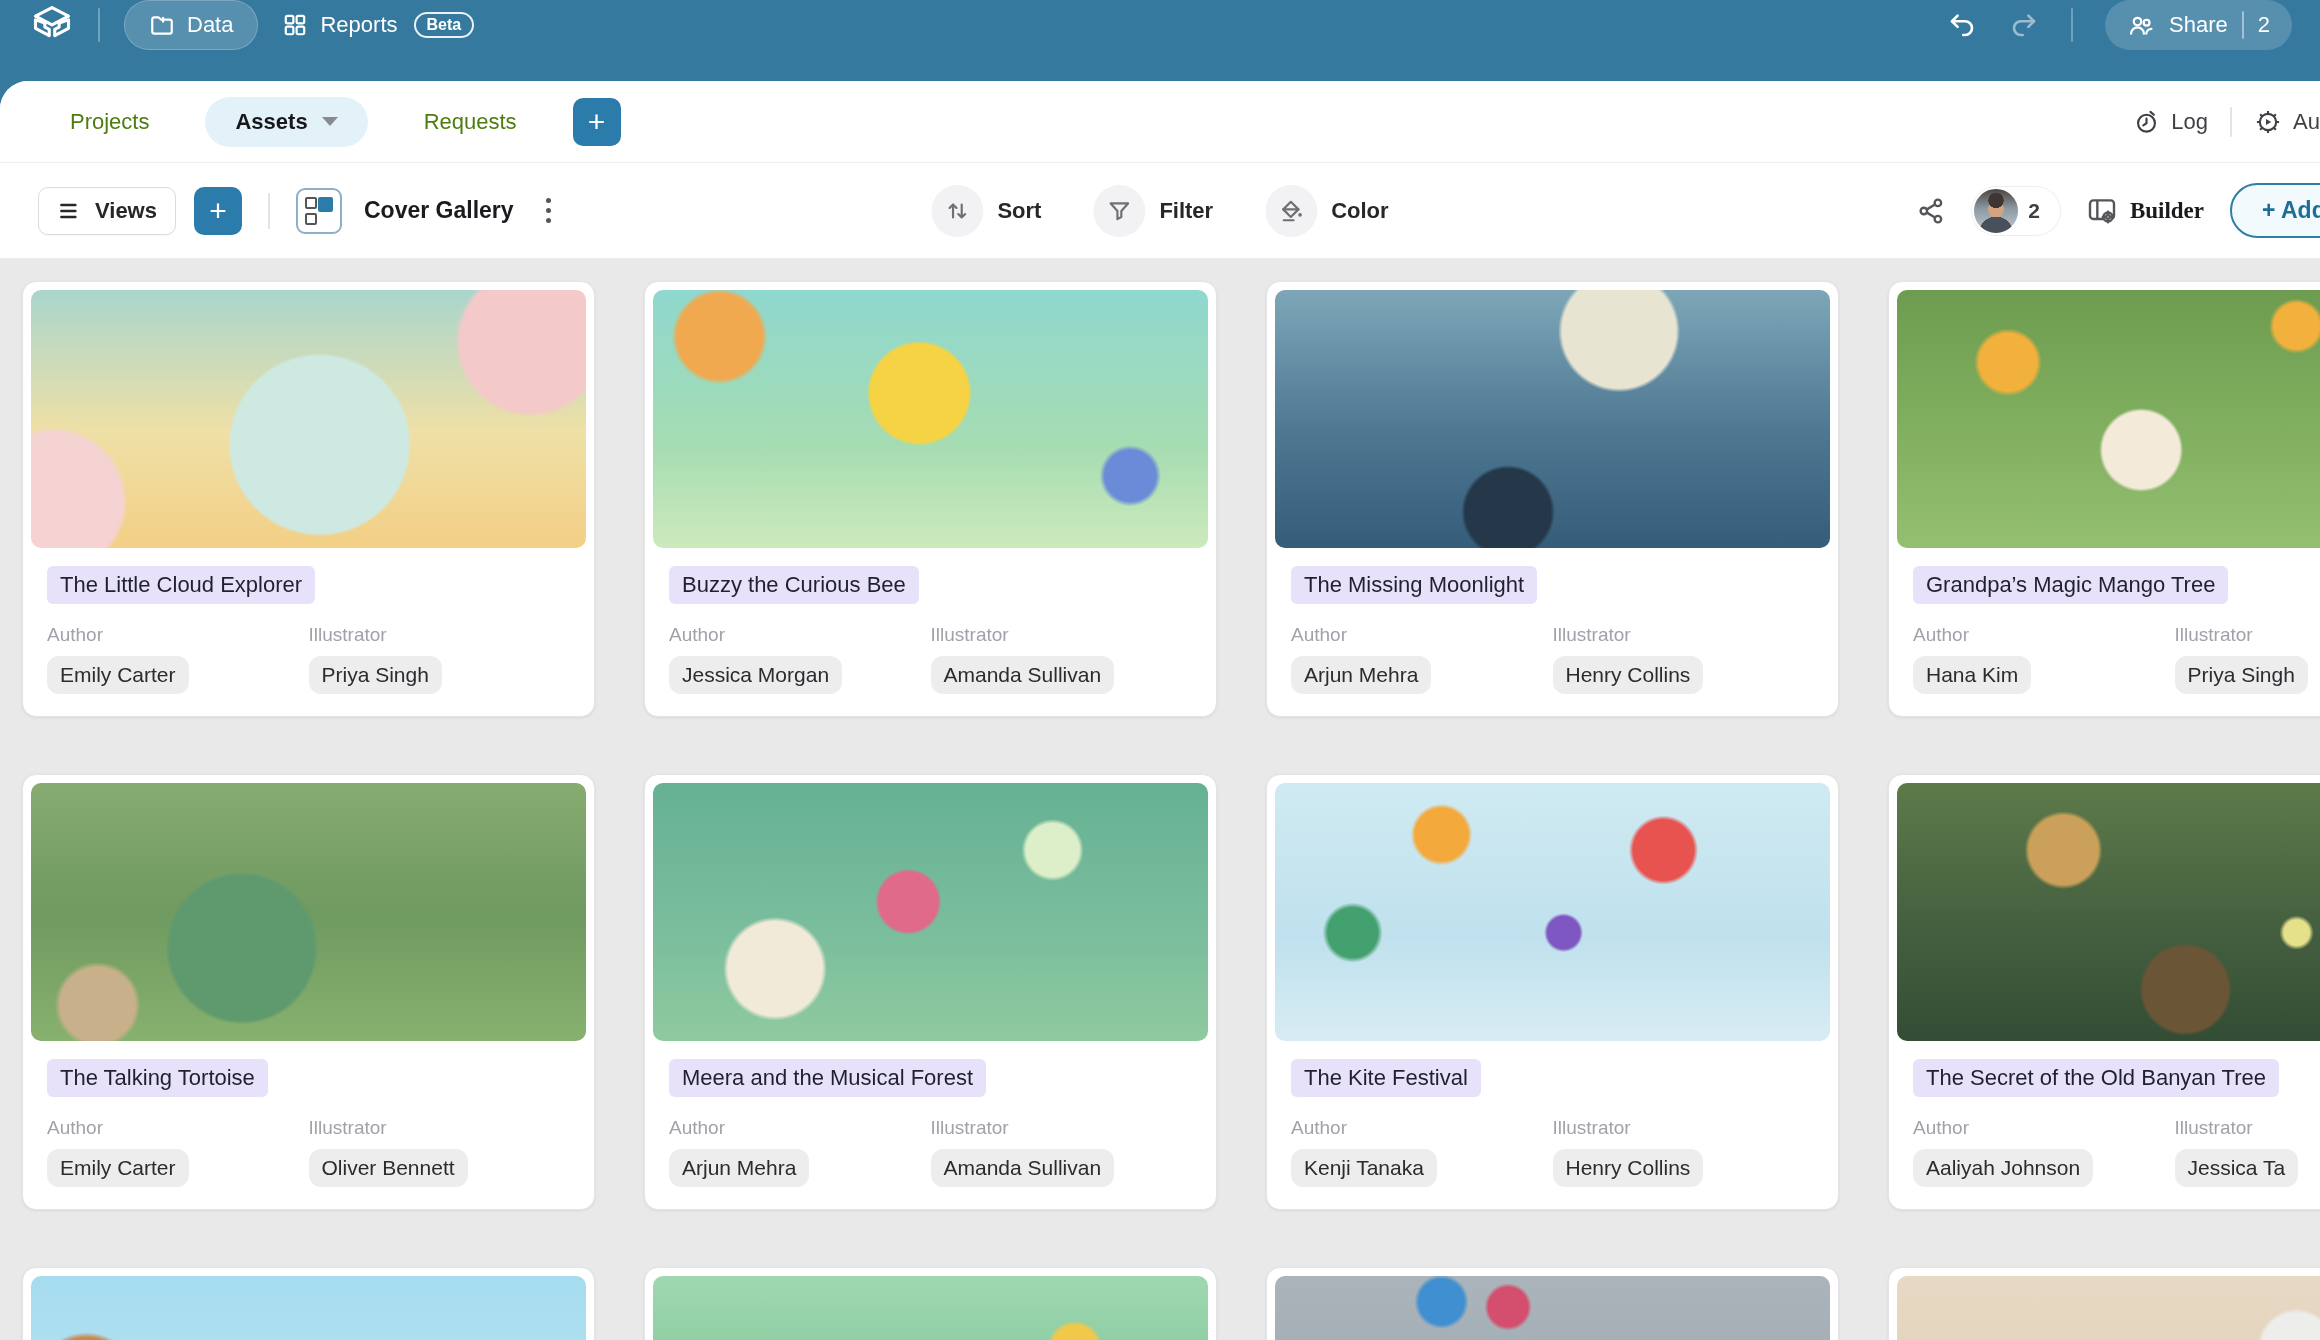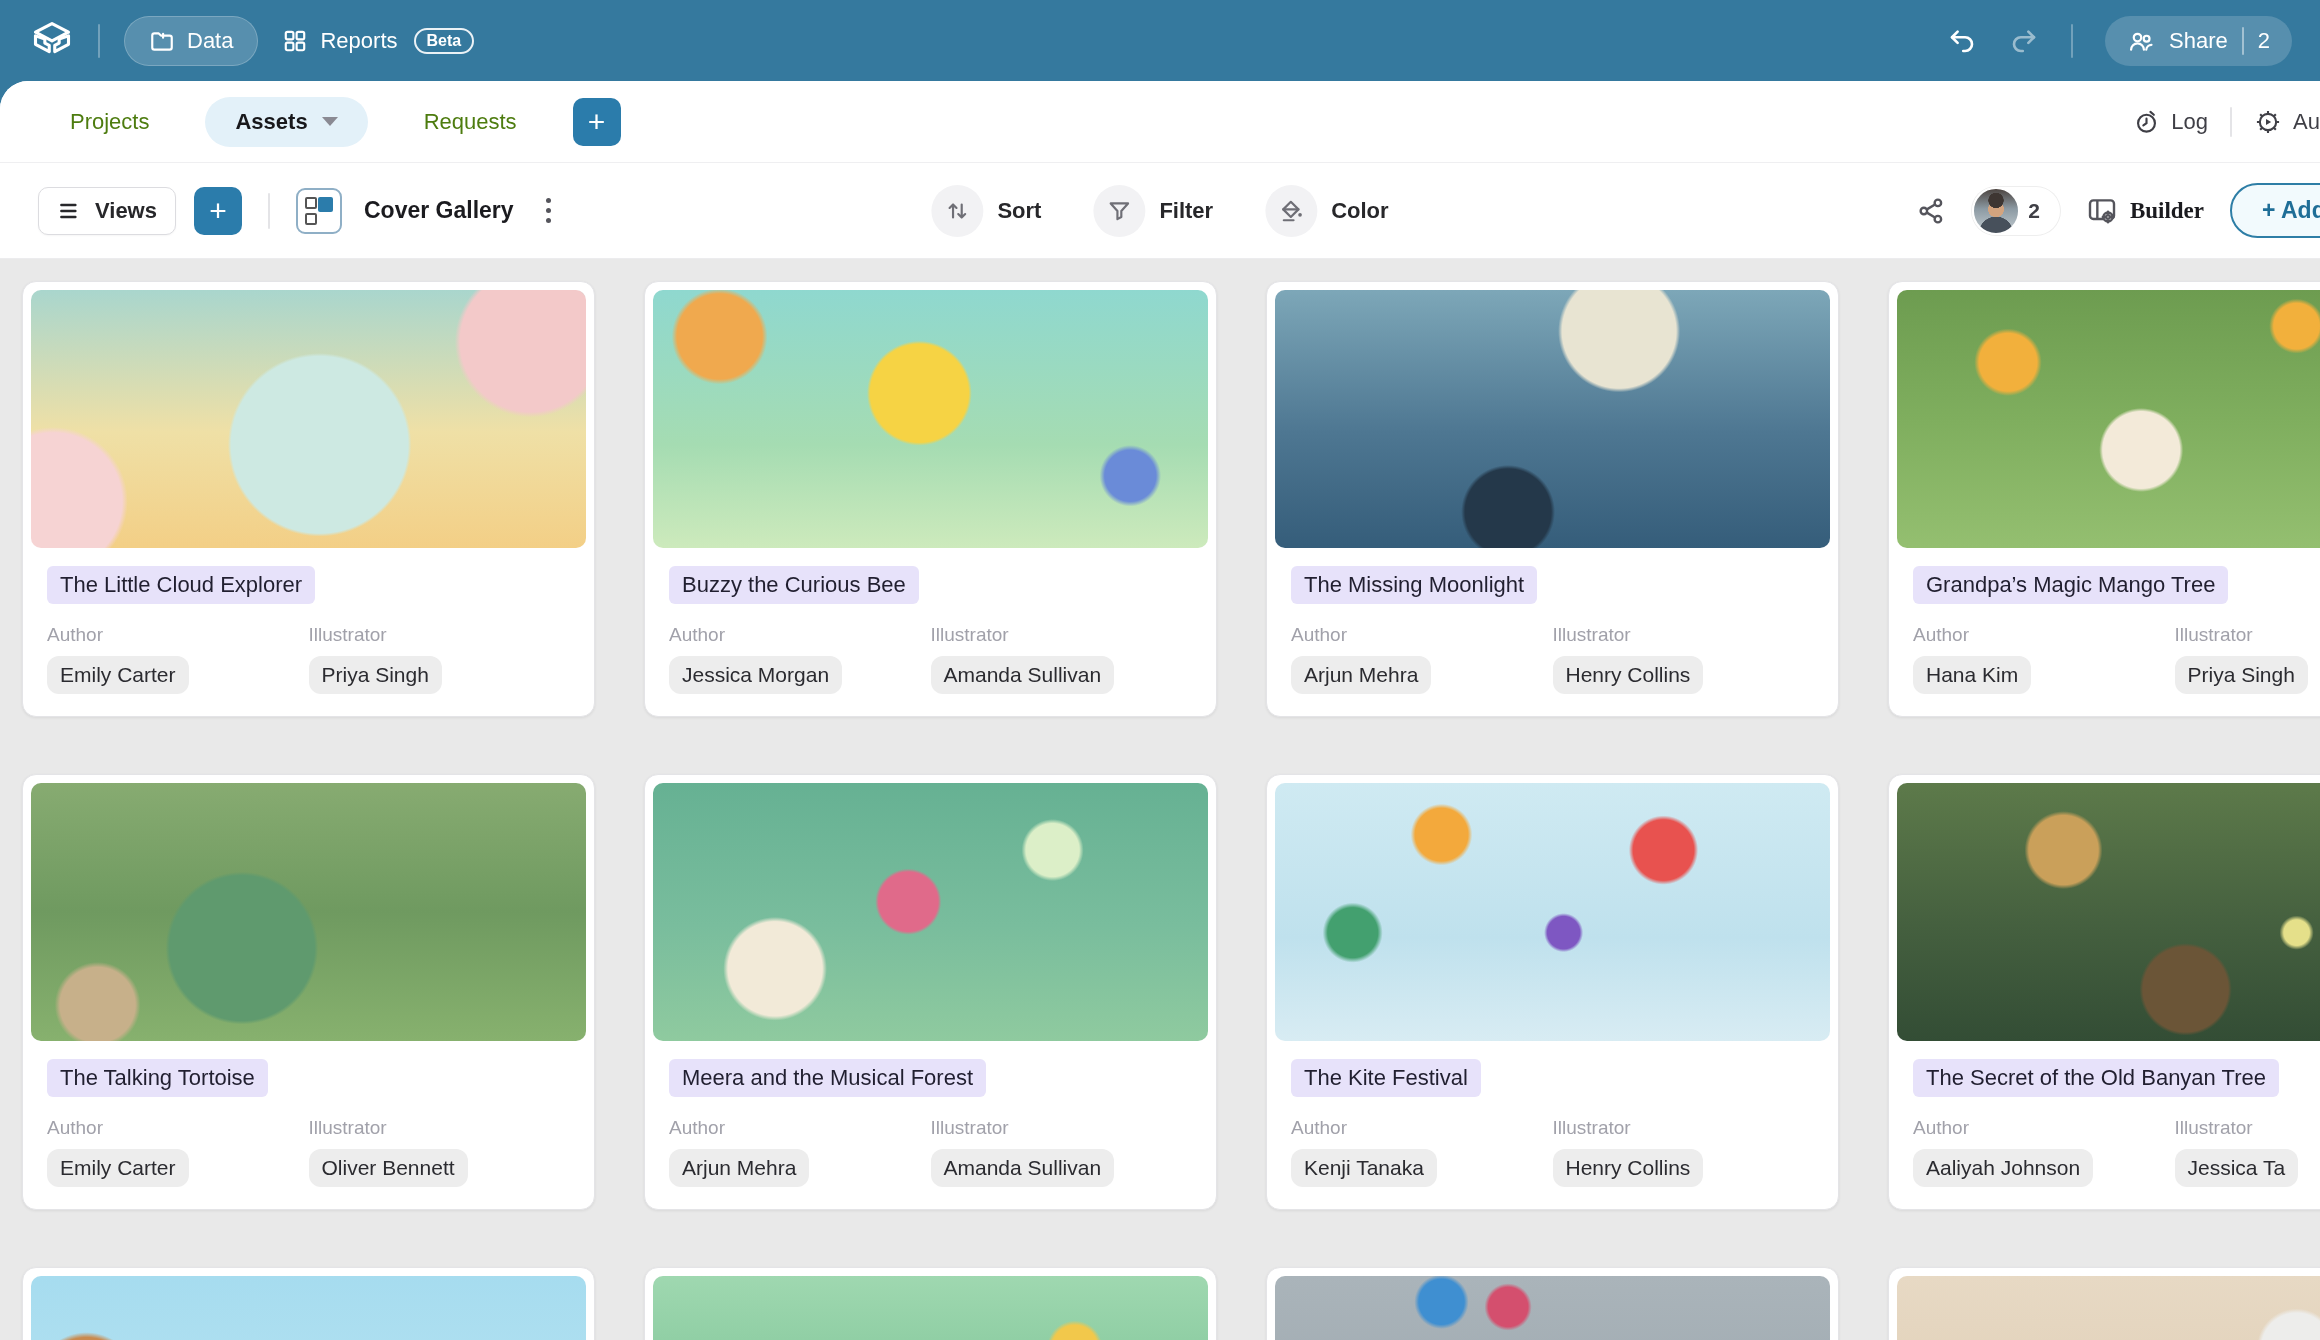--- a/index.html
+++ b/index.html
@@ -6,21 +6,21 @@
   html,body { width:2320px; height:1340px; overflow:hidden; }
   body {
     font-family:"Liberation Sans","DejaVu Sans",sans-serif;
     background:#35799E; color:#27272A;
     position:relative;
   }
   svg { display:block; }
 
   
   .topbar {
-    height:81px; display:flex; align-items:center;
+    height:81px; display:flex; align-items:flex-start;
     padding:0 28px 0 30px; color:#fff; position:relative;
   }
   .tb-left { display:flex; align-items:center; gap:24px; }
   .logo { width:44px; height:44px; }
   .v-div { width:2px; height:34px; background:rgba(255,255,255,.30); border-radius:1px; }
   .pill-btn {
     display:flex; align-items:center; gap:12px;
     background:rgba(255,255,255,.17); border:1px solid rgba(255,255,255,.22);
     border-radius:999px; padding:11px 24px; font-size:22px; color:#fff; cursor:pointer;
   }

